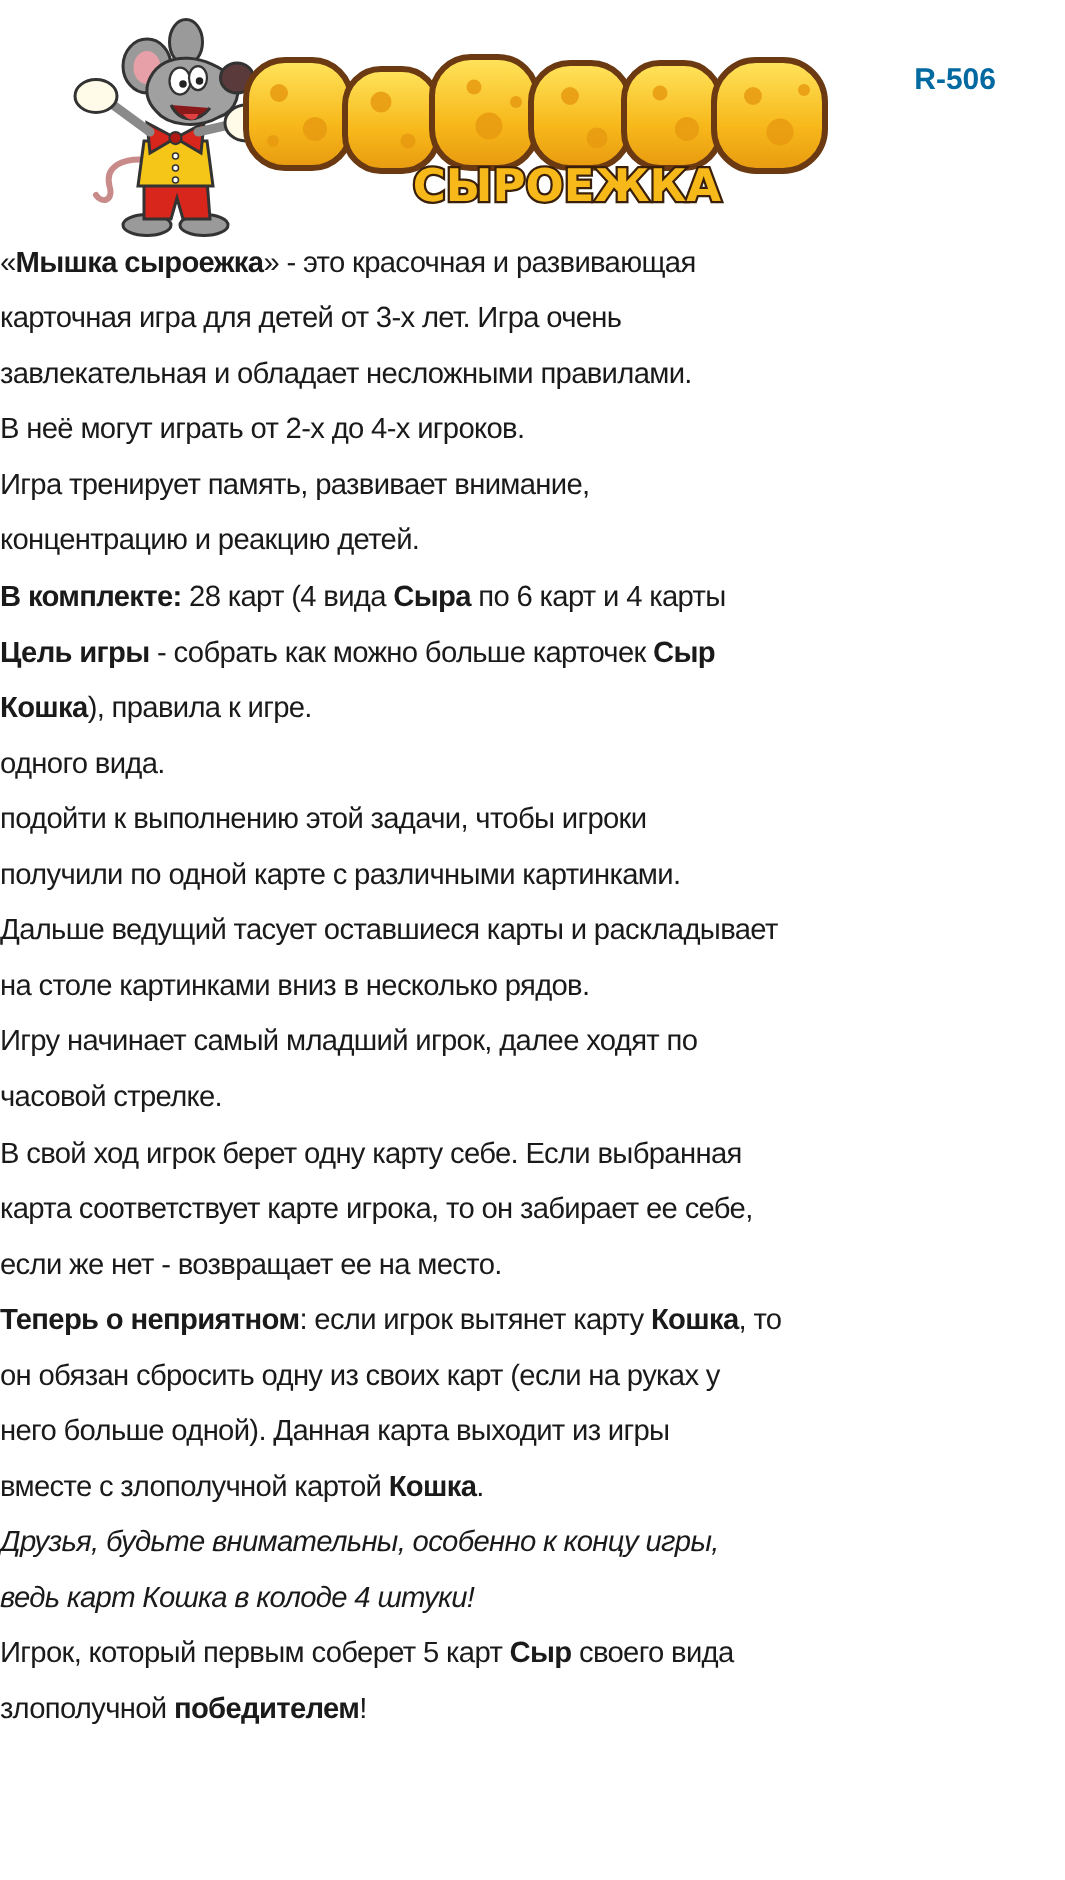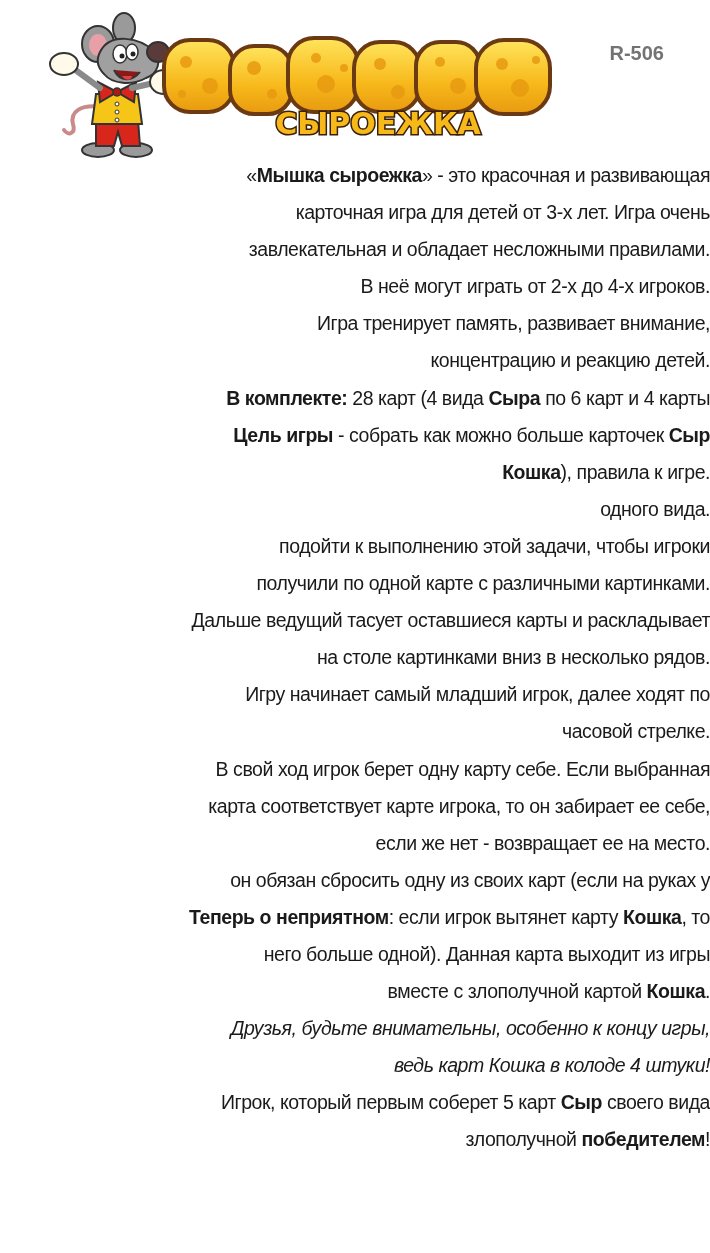--- a/index.html
+++ b/index.html
@@ -1,21 +1,21 @@
 <!DOCTYPE html>
 <html><head>
   <meta charset="utf-8">
   <style>
     html, body { margin: 0; padding: 0; background: #ffffff; }
     body { width: 710px; height: 1253px; position: relative; overflow: hidden; font-family: "Liberation Sans", sans-serif; color: #1a1a1a; }
     .header { position: absolute; left: 0; top: 0; width: 710px; height: 160px; }
     .mouse { position: absolute; left: 40px; top: 12px; width: 150px; height: 148px; }
     .logo { position: absolute; left: 158px; top: 28px; width: 400px; height: 115px; }
-    .code { position: absolute; right: 46px; top: 42px; font-weight: bold; font-size: 20px; color: #737373; }
-    .text { position: absolute; left: 0; top: 157px; width: 710px; text-align: right; font-size: 19.5px; letter-spacing: -0.45px; }
+    .code { position: absolute; right: 46px; top: 42px; font-weight: bold; font-size: 20px; color: #0369a1; }
+    .text { position: absolute; left: 0; top: 157px; width: 710px; text-align: left; font-size: 19.5px; letter-spacing: -0.45px; }
     .line { height: 37.1px; line-height: 37.1px; white-space: nowrap; }
     b { font-weight: bold; }
     .it { font-style: italic; font-weight: normal; }
   </style>
 </head>
 <body>
 
 <div class="header">
   <svg class="mouse" viewBox="0 0 150 148">
 
@@ -109,21 +109,21 @@
     <div class="line"><span>одного вида.</span></div>
     <div class="line"><span>подойти к выполнению этой задачи, чтобы игроки</span></div>
     <div class="line"><span>получили по одной карте с различными картинками.</span></div>
     <div class="line"><span>Дальше ведущий тасует оставшиеся карты и раскладывает</span></div>
     <div class="line"><span>на столе картинками вниз в несколько рядов.</span></div>
     <div class="line"><span>Игру начинает самый младший игрок, далее ходят по</span></div>
     <div class="line"><span>часовой стрелке.</span></div>
     <div class="line"><span>В свой ход игрок берет одну карту себе. Если выбранная</span></div>
     <div class="line"><span>карта соответствует карте игрока, то он забирает ее себе,</span></div>
     <div class="line"><span>если же нет - возвращает ее на место.</span></div>
+    <div class="line"><b>Теперь о неприятном</b><span>: если игрок вытянет карту </span><b>Кошка</b><span>, то</span></div>
     <div class="line"><span>он обязан сбросить одну из своих карт (если на руках у</span></div>
-    <div class="line"><b>Теперь о неприятном</b><span>: если игрок вытянет карту </span><b>Кошка</b><span>, то</span></div>
     <div class="line"><span>него больше одной). Данная карта выходит из игры</span></div>
     <div class="line"><span>вместе с злополучной картой </span><b>Кошка</b><span>.</span></div>
     <div class="line"><b class="it">Друзья, будьте внимательны, особенно к концу игры,</b></div>
     <div class="line"><b class="it">ведь карт Кошка в колоде 4 штуки!</b></div>
     <div class="line"><span>Игрок, который первым соберет 5  карт </span><b>Сыр</b><span> своего вида</span></div>
     <div class="line"><span>злополучной </span><b>победителем</b><span>!</span></div>
   </div>
 
 </body></html>

